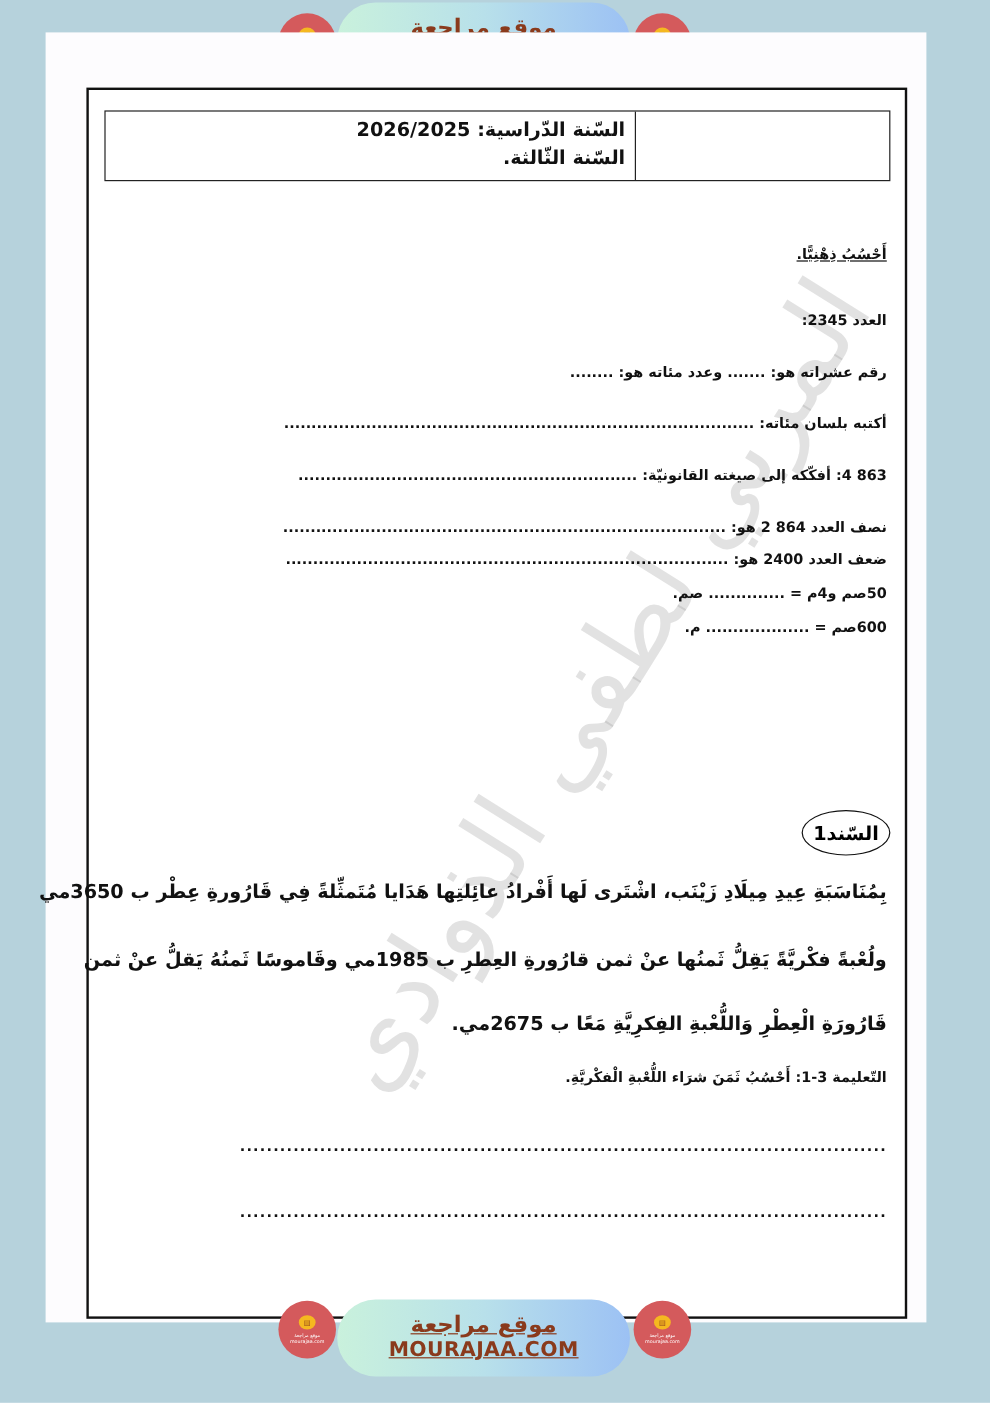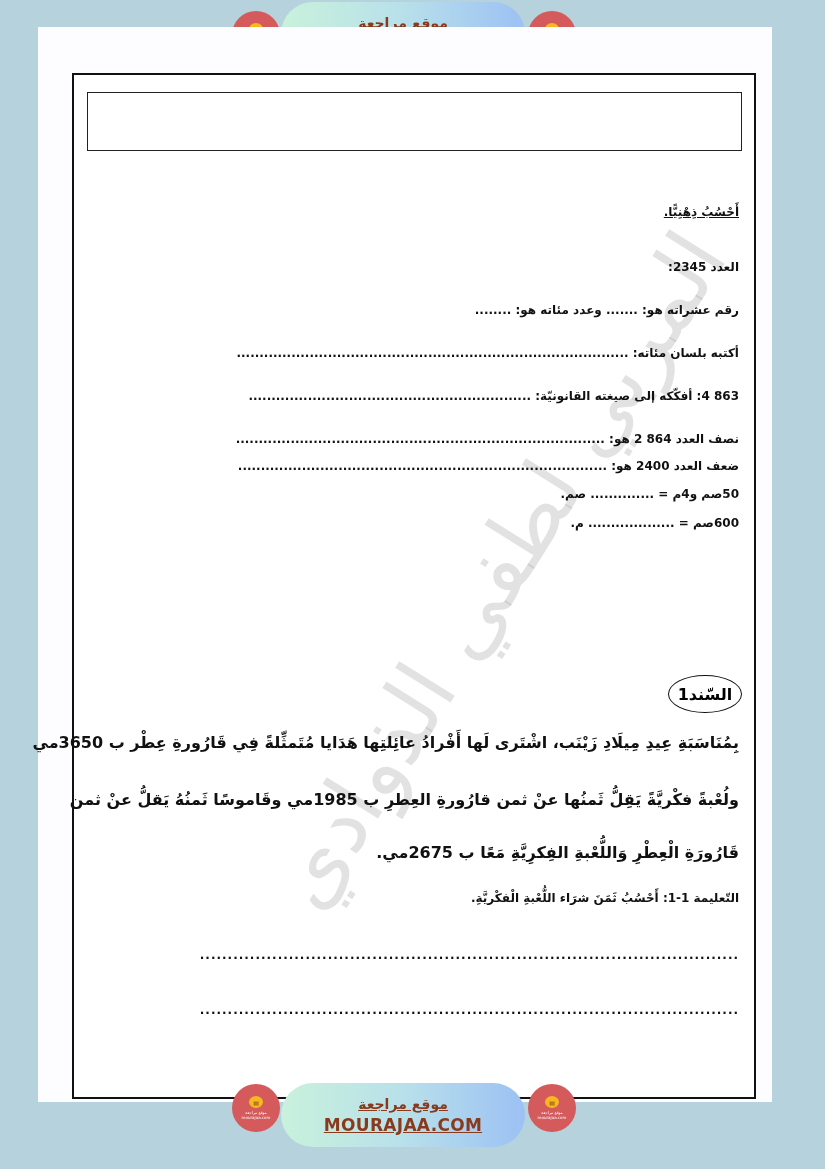--- a/index.html
+++ b/index.html
@@ -17,21 +17,21 @@
     border:2px solid #111; background:#fff;
   }
   
   .banner {
     position:absolute; left:281px; width:244px; height:64px;
     border-radius:32px;
     background:linear-gradient(90deg,#c9f1dc 0%,#b8e0ea 50%,#9cc1f4 100%);
     display:flex; flex-direction:column; align-items:center; justify-content:center;
     color:#8a3a1c; font-weight:bold;
   }
-  .banner .ar { font-size:14px; line-height:20px; text-decoration:underline; direction:rtl; }
+  .banner .ar { font-size:19px; line-height:20px; text-decoration:underline; direction:rtl; }
   .banner .en { font-family:"DejaVu Sans", sans-serif; font-size:17px; line-height:22px; text-decoration:underline; letter-spacing:0.3px; }
   .badge {
     position:absolute; width:48px; height:48px; border-radius:50%;
     background:#d45a5c; display:flex; flex-direction:column; align-items:center; justify-content:center;
   }
   .badge .book {
     width:14px; height:12px; border-radius:50%; background:#f5b820;
     display:flex; align-items:center; justify-content:center; font-size:6px; color:#8a3a1c;
   }
   .badge .mini { font-size:4px; color:#fff; line-height:5px; margin-top:2px; text-align:center; }
@@ -84,39 +84,43 @@
 </div>
 
 <div class="page"></div>
 <div class="frame"></div>
 
 <div class="watermark">المربي لطفي الذوادي</div>
 
 <div class="htable">
   <div class="cell c2">
   </div>
+  <div class="cell c3">
+    <div>السّنة الدّراسية: 2026/2025</div>
+    <div>السّنة الثّالثة.</div>
+  </div>
 </div>
 
 <div class="line title-u" style="top:205px;">أَحْسُبُ ذِهْنِيًّا.</div>
 
 <div class="line" style="top:260px;">العدد 2345:</div>
 <div class="line" style="top:303px;">رقم عشراته هو: ....... وعدد مئاته هو: ........</div>
 <div class="line" style="top:346px;">أكتبه بلسان مئاته: ......................................................................................</div>
 <div class="line" style="top:389px;">863 4: أفكّكه إلى صيغته القانونيّة: ..............................................................</div>
 <div class="line" style="top:432px;">نصف العدد 864 2 هو: .................................................................................</div>
 <div class="line" style="top:459px;">ضعف العدد 2400 هو: .................................................................................</div>
 <div class="line" style="top:487px;">50صم و4م = .............. صم.</div>
 <div class="line" style="top:516px;">600صم = ................... م.</div>
 
 <div class="sanad">السّند1</div>
 <div class="para" style="top:733px;">بِمُنَاسَبَةِ عِيدِ مِيلَادِ زَيْنَب، اشْتَرى لَها أَفْرادُ عائِلتِها هَدَايا مُتَمثِّلةً فِي قَارُورةِ عِطْر ب 3650مي</div>
 <div class="para" style="top:790px;">ولُعْبةً فكْريَّةً يَقِلُّ ثَمنُها عنْ ثمن قارُورةِ العِطرِ ب 1985مي وقَاموسًا ثَمنُهُ يَقلُّ عنْ ثمن</div>
 <div class="para" style="top:843px;">قَارُورَةِ الْعِطْرِ وَاللُّعْبةِ الفِكرِيَّةِ مَعًا ب 2675مي.</div>
 
-<div class="line" style="top:891px;">التّعليمة 1-1: أَحْسُبُ ثَمَنَ شرَاء اللُّعْبةِ الْفكْريَّةِ.</div>
+<div class="line" style="top:891px;">التّعليمة 3-1: أَحْسُبُ ثَمَنَ شرَاء اللُّعْبةِ الْفكْريَّةِ.</div>
 <div class="line dots" style="top:948px;">.................................................................................................</div>
 <div class="line dots" style="top:1003px;">.................................................................................................</div>
 
 <div class="badge" style="left:232px; top:1084px;">
   <div class="book">▤</div>
   <div class="mini">موقع مراجعة mourajaa.com</div>
 </div>
 <div class="banner" style="top:1083px;">
   <span class="ar">موقع مراجعة</span>
   <span class="en">MOURAJAA.COM</span>

